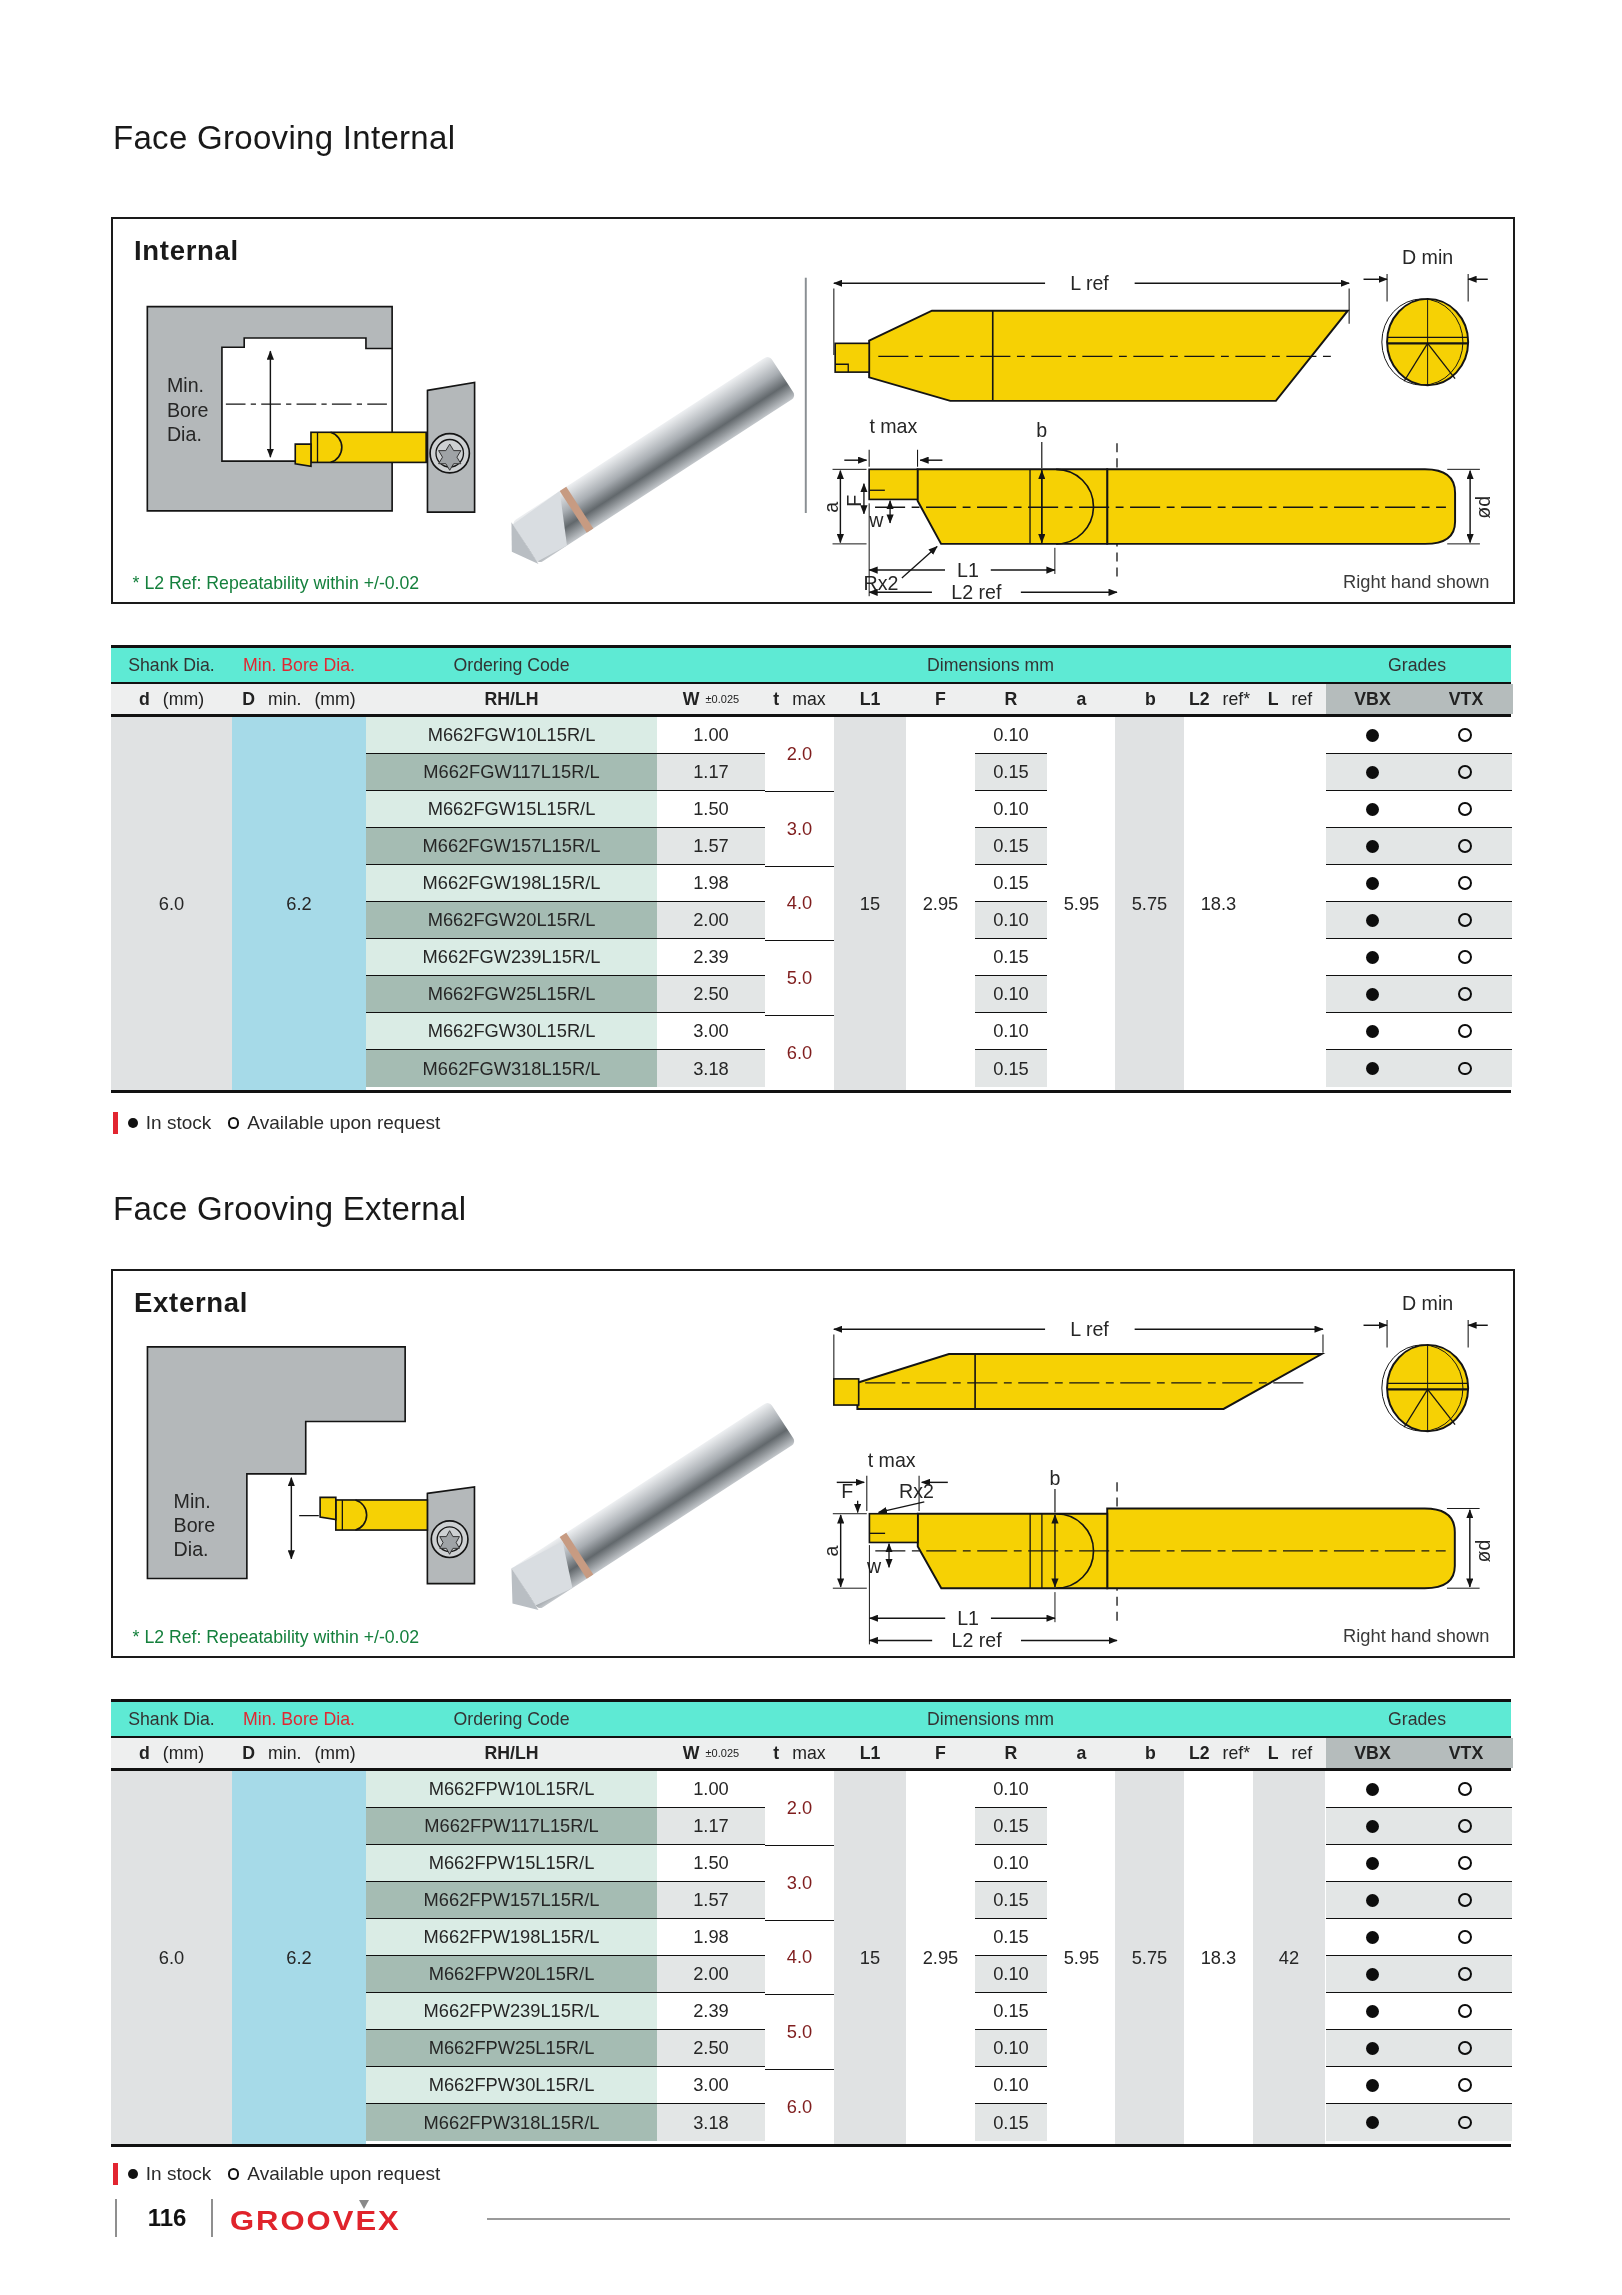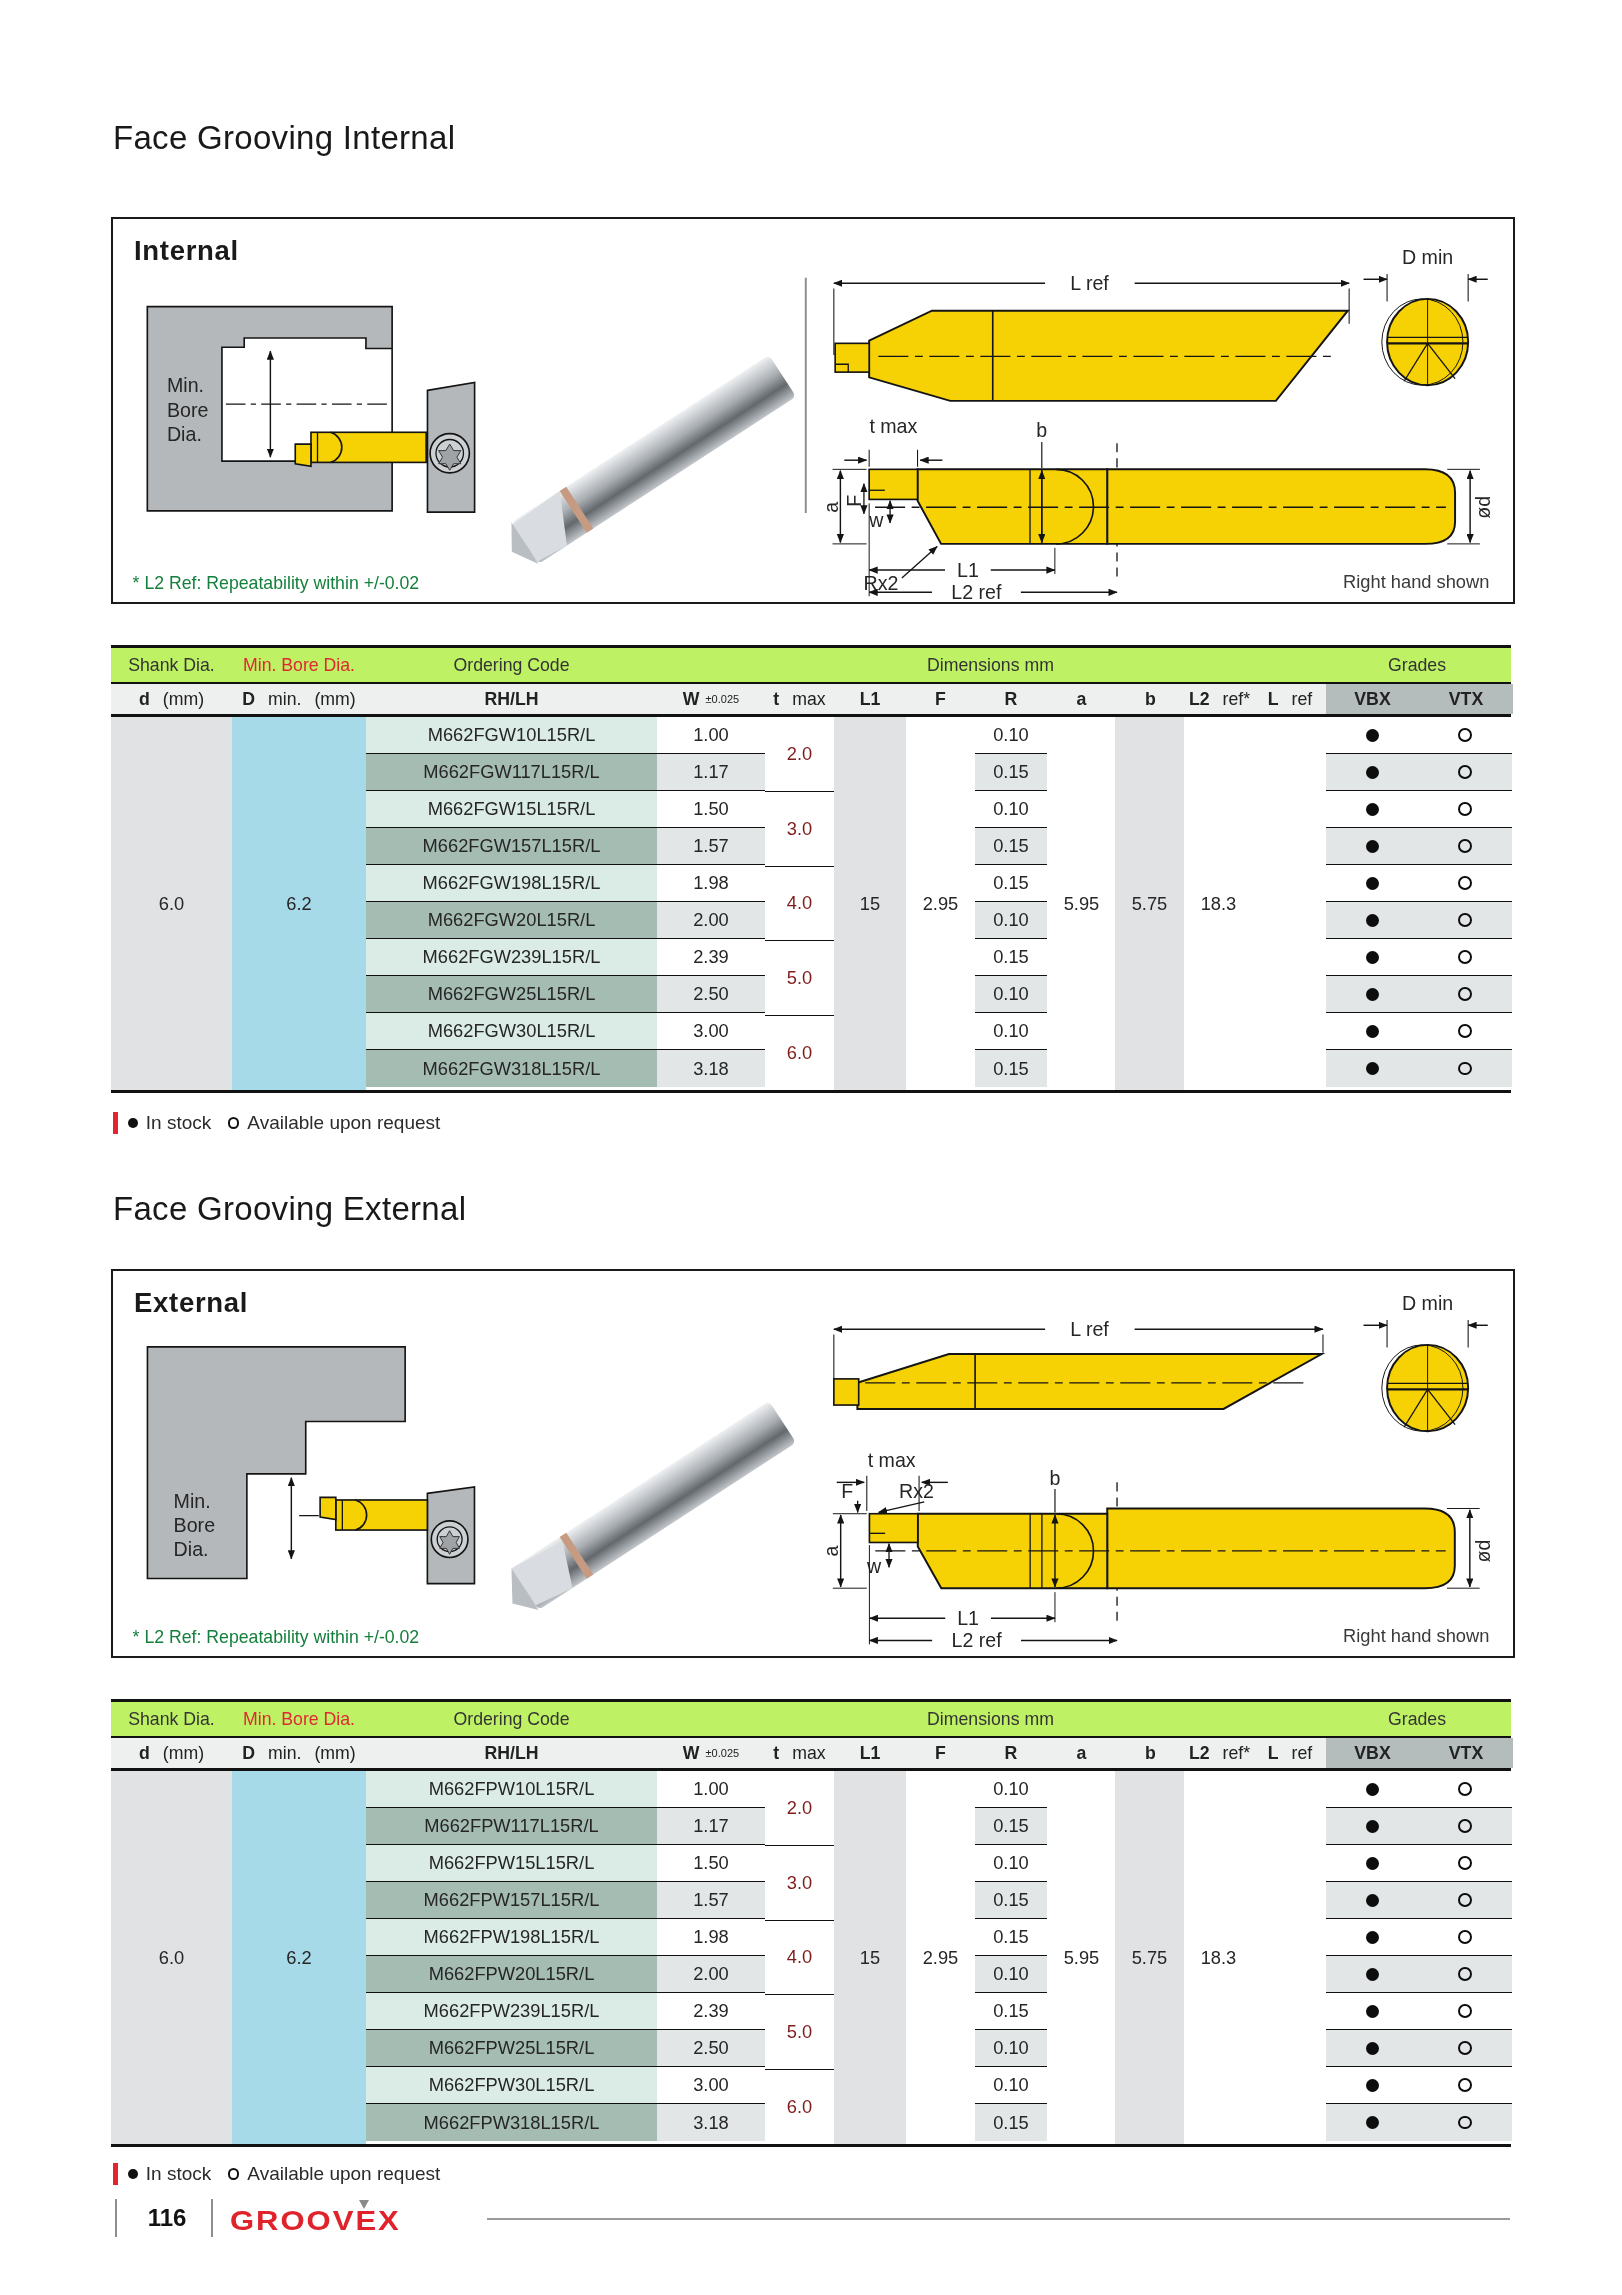--- a/index.html
+++ b/index.html
@@ -7,21 +7,21 @@
         font-family:"Liberation Sans",sans-serif;color:#222;overflow:hidden}
   .h1{position:absolute;left:113px;font-size:33px;font-weight:400;letter-spacing:0.3px;color:#191919}
   .panel{position:absolute;left:111px;width:1400px;height:383px;border:2px solid #1a1a1a;background:#fff}
   .boxlabel{position:absolute;left:21px;top:15.7px;font-size:27.5px;font-weight:700;letter-spacing:0.7px;color:#1a1a1a}
   .footnote{position:absolute;left:19.6px;bottom:7.9px;font-size:17.7px;color:#15803d}
   .handnote{position:absolute;right:23.6px;bottom:9.2px;font-size:18.3px;color:#3a3a3a}
   svg{position:absolute;overflow:visible}
   .dt{font-size:30px;fill:#262626;font-family:"Liberation Sans",sans-serif}
   
   .tbl{position:absolute;left:111px;width:1400px}
-  .thead1{display:flex;height:34px;background:#bef264;border-top:3.3px solid #111;border-bottom:2px solid #111;font-size:17.7px;color:#333;box-sizing:content-box}
+  .thead1{display:flex;height:34px;background:#5eead4;border-top:3.3px solid #111;border-bottom:2px solid #111;font-size:17.7px;color:#333;box-sizing:content-box}
   .thead2{display:flex;height:30px;background:#eeefef;border-bottom:3.9px solid #111;align-items:center;font-size:17.7px;color:#222}
   .hc{flex:none;display:flex;align-items:center;justify-content:center;height:100%}
   .red{color:#e02832}
   .bd{font-weight:700}
   .nm{font-weight:400;margin-left:13px}
   .h2g{background:#b5bcbc}
   sup.tol{font-size:11px;vertical-align:super;margin-left:6px}
   .w-d{width:121px}.w-dm{width:134px}.w-co{width:291px}.w-dim{width:667px}.w-gr{width:186px}
   .w-w{width:108px}.w-tm{width:69px}.w-l1{width:72px}.w-f{width:69px}.w-r{width:72px}
   .w-a{width:69px}.w-b{width:69px}.w-l2{width:69px}.w-lr{width:72px}.w-vb{width:93px}.w-vt{width:94px}
@@ -621,20 +621,21 @@
       <div class="hc w-vt h2g bd">VTX</div>
     </div>
     <div class="tbody">
       <div class="mv m-d">6.0</div>
       <div class="mv m-dm">6.2</div>
       <div class="mv m-l1">15</div>
       <div class="mv m-f">2.95</div>
       <div class="mv m-a">5.95</div>
       <div class="mv m-b">5.75</div>
       <div class="mv m-l2">18.3</div>
+      <div class="mv m-lr">42</div>
 
       <div class="tr a0 rb">
           <div class="sp w-d"></div>
           <div class="sp w-dm"></div>
           <div class="cell w-co c-co">M662FPW10L15R/L</div>
           <div class="cell w-w c-w">1.00</div>
           <div class="sp w-tm"></div>
           <div class="sp w-l1"></div>
           <div class="sp w-f"></div>
           <div class="cell w-r c-r">0.10</div>

